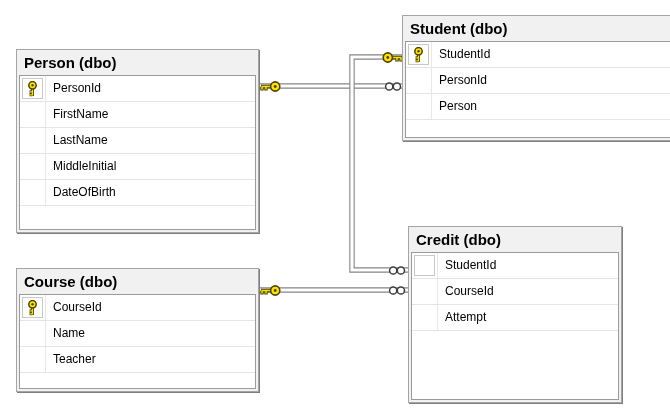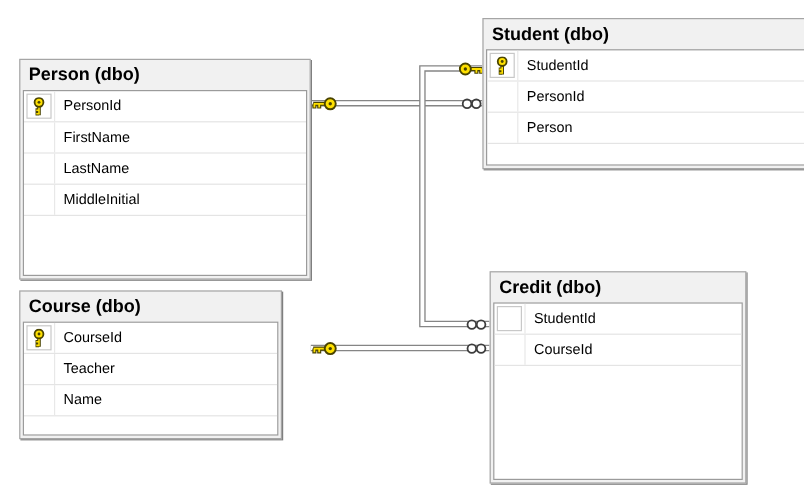--- a/index.html
+++ b/index.html
@@ -114,20 +114,24 @@
         <div class="cell-name">FirstName</div>
       </div>
       <div class="row">
         <div class="cell-key"></div>
         <div class="cell-name">LastName</div>
       </div>
       <div class="row">
         <div class="cell-key"></div>
         <div class="cell-name">MiddleInitial</div>
       </div>
+      <div class="row">
+        <div class="cell-key"></div>
+        <div class="cell-name">DateOfBirth</div>
+      </div>
       <div class="filler"></div>
     </div>
   </div>
 
   <div class="tbl" style="left:402px;top:15px;width:291px;height:126px">
     <div class="tbl-title">Student (dbo)</div>
     <div class="tbl-body">
       <div class="row">
         <div class="cell-key anchor">
           <svg width="11" height="16" viewBox="0 0 11 16">
@@ -144,54 +148,58 @@
         <div class="cell-name">PersonId</div>
       </div>
       <div class="row">
         <div class="cell-key"></div>
         <div class="cell-name">Person</div>
       </div>
       <div class="filler"></div>
     </div>
   </div>
 
-  <div class="tbl" style="left:16px;top:242px;width:219px;height:124px">
+  <div class="tbl" style="left:16px;top:268px;width:243px;height:124px">
     <div class="tbl-title">Course (dbo)</div>
     <div class="tbl-body">
       <div class="row">
         <div class="cell-key anchor">
           <svg width="11" height="16" viewBox="0 0 11 16">
             <path d="M5.5 7 V15 M5.5 10.8 H2.6 M5.5 13.8 H2.6" stroke="#4a4400" stroke-width="3" fill="none"></path>
             <path d="M5.5 7 V14.4 M5.5 10.8 H3.2 M5.5 13.8 H3.2" stroke="#ffe000" stroke-width="1.3" fill="none"></path>
             <circle cx="5.5" cy="4.3" r="3.7" fill="#ffe000" stroke="#4a4400" stroke-width="1.5"></circle>
             <circle cx="5.5" cy="4.3" r="1.2" fill="#4a4400"></circle>
           </svg>
         </div>
         <div class="cell-name">CourseId</div>
       </div>
       <div class="row">
         <div class="cell-key"></div>
+        <div class="cell-name">Name</div>
+      </div>
+      <div class="row">
+        <div class="cell-key"></div>
         <div class="cell-name">Teacher</div>
-      </div>
-      <div class="row">
-        <div class="cell-key"></div>
-        <div class="cell-name">Name</div>
       </div>
       <div class="filler"></div>
     </div>
   </div>
 
   <div class="tbl" style="left:408px;top:226px;width:214px;height:177px">
     <div class="tbl-title">Credit (dbo)</div>
     <div class="tbl-body">
       <div class="row">
         <div class="cell-key anchor"></div>
         <div class="cell-name">StudentId</div>
       </div>
       <div class="row">
         <div class="cell-key"></div>
         <div class="cell-name">CourseId</div>
       </div>
+      <div class="row">
+        <div class="cell-key"></div>
+        <div class="cell-name">Attempt</div>
+      </div>
       <div class="filler"></div>
     </div>
   </div>
 
 </div>
 
 </body></html>

